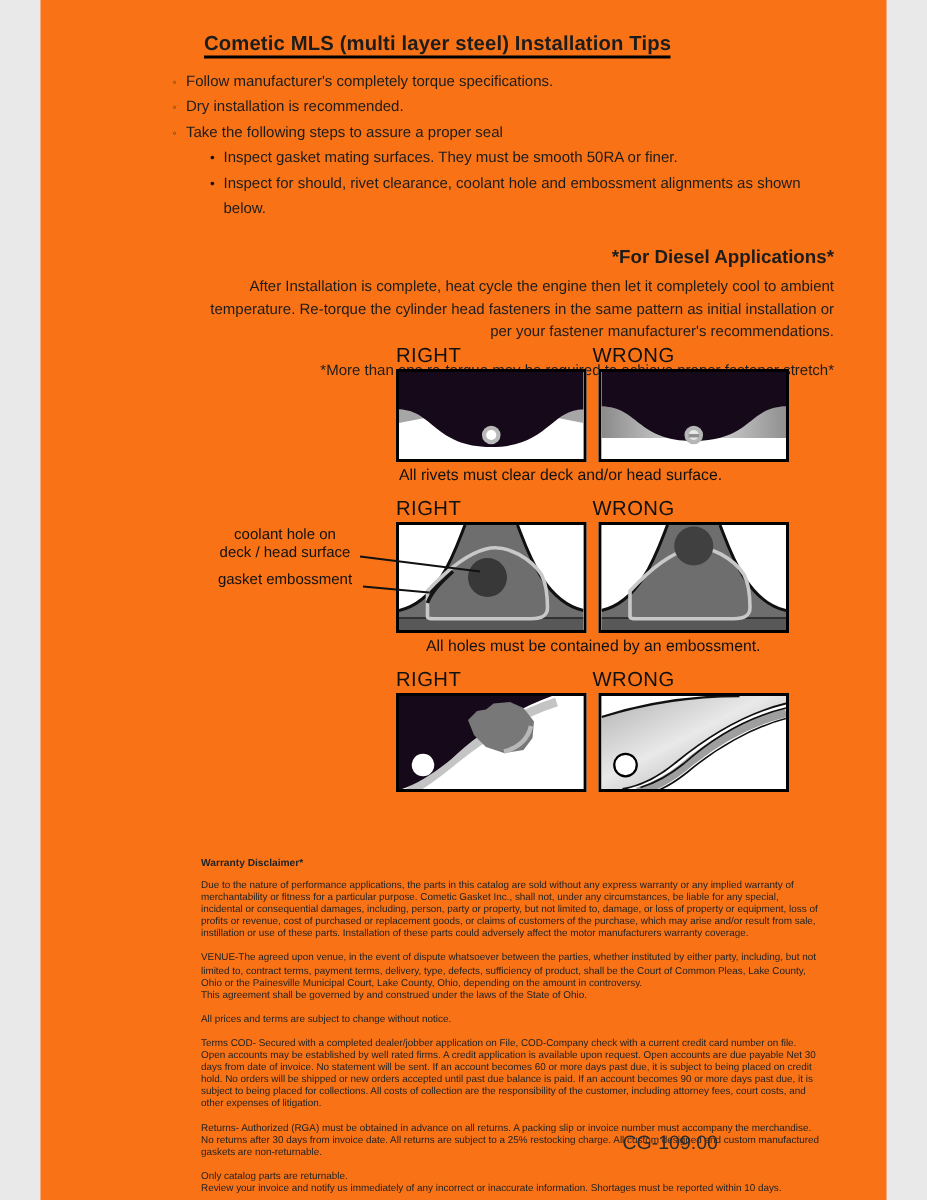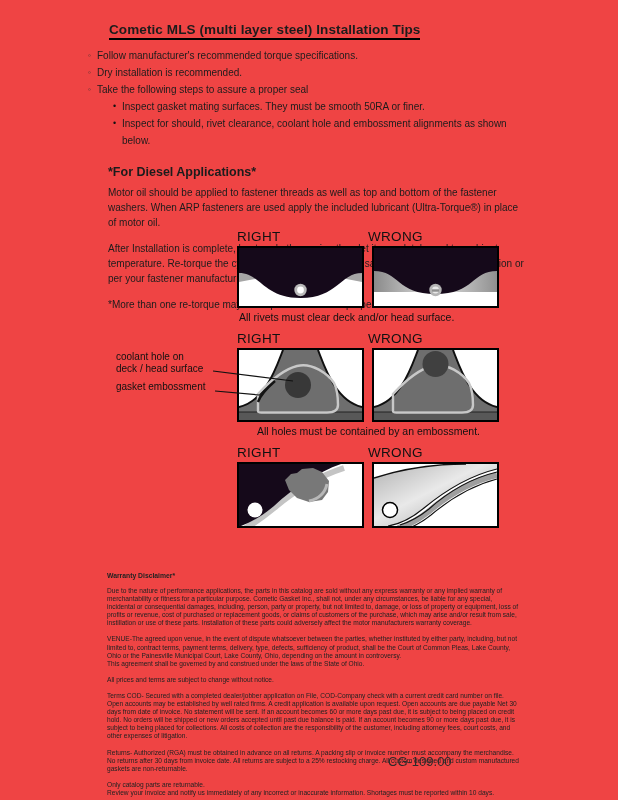--- a/index.html
+++ b/index.html
@@ -1,50 +1,50 @@
 <!DOCTYPE html>
 <html><head>
 <meta charset="utf-8">
 <style>
   html,body{margin:0;padding:0;background:#e9e9e9;}
   .page{
-    position:relative;width:618px;height:800px;background:#ef4444;
+    position:relative;width:564px;height:800px;background:#f97316;
     font-family:"Liberation Sans",sans-serif;color:#1c1c1c;overflow:hidden;
     margin:0 auto;
   }
   
   .sec-top{position:absolute;left:88px;top:20px;width:445px;}
   .doc-title{
     margin-left:21px;display:inline-block;font-size:13.5px;font-weight:bold;
     border-bottom:2px solid #000;padding-bottom:1px;letter-spacing:.1px;
   }
   .bullets{margin-top:7px;}
   .b-row{display:flex;font-size:10px;line-height:17px;}
   .b-row .mark{width:9px;flex:0 0 9px;font-size:8px;color:#333;}
   .b-row.sub{margin-left:25px;}
   .b-row.sub .mark{font-size:9px;color:#111;}
-  .diesel{margin-left:20px;width:421px;}
+  .diesel{margin-left:20px;width:421px;text-align:right;}
   .diesel h2{font-size:12.5px;font-weight:bold;margin:16px 0 6px 0;}
   .diesel p{font-size:10px;line-height:15px;margin:0 0 11px 0;}
   
   .fig-col{position:absolute;left:237px;top:229px;width:263px;}
   .fig{position:relative;}
   .fig-labels{display:flex;height:17px;}
   .fig-labels span{
     flex:0 0 131px;text-align:left;font-size:13.5px;letter-spacing:.3px;color:#111;
   }
   .fig-boxes{display:flex;gap:8px;}
   .figbox{border:2px solid #000;background:#fff;font-size:0;}
   .figbox svg{display:block;}
   .fig-cap{font-size:10.5px;line-height:13px;margin:3px 0 7px 2px;color:#111;}
   .fig-cap.center{text-align:center;margin-left:0;}
   .fig-cap.two{white-space:pre-line;}
   
   .anno{
-    position:absolute;left:-121px;top:20px;width:94px;text-align:left;
+    position:absolute;left:-121px;top:20px;width:94px;text-align:center;
     font-size:10px;line-height:11.5px;color:#111;
   }
   .anno .a1{white-space:pre-line;}
   .anno .a2{margin-top:7px;}
   .leader{position:absolute;left:-130px;top:0;pointer-events:none;}
   
   .disclaimer{position:absolute;left:107px;top:572px;width:412px;color:#222;}
   .disclaimer .d-title{font-size:6.8px;font-weight:bold;margin-bottom:8px;}
   .disclaimer p{font-size:6.6px;line-height:8.1px;margin:0 0 8px 0;white-space:pre-line;}
   
@@ -54,21 +54,21 @@
 <body>
 
 <div class="page">
 
   <div class="sec-top">
     <span class="doc-title">Cometic MLS (multi layer steel) Installation Tips</span>
 
     <div class="bullets">
       <div class="b-row">
         <span class="mark">◦</span>
-        <span>Follow manufacturer's recommended torque specifications.</span>
+        <span>Follow manufacturer's completely torque specifications.</span>
       </div>
       <div class="b-row">
         <span class="mark">◦</span>
         <span>Dry installation is recommended.</span>
       </div>
       <div class="b-row">
         <span class="mark">◦</span>
         <span>Take the following steps to assure a proper seal</span>
       </div>
       <div class="b-row sub">
@@ -76,21 +76,20 @@
         <span>Inspect gasket mating surfaces.  They must be smooth 50RA or finer.</span>
       </div>
       <div class="b-row sub">
         <span class="mark">•</span>
         <span>Inspect for should, rivet clearance, coolant hole and embossment alignments as shown below.</span>
       </div>
     </div>
 
     <div class="diesel">
       <h2>*For Diesel Applications*</h2>
-      <p>Motor oil should be applied to fastener threads as well as top and bottom of the fastener washers. When ARP fasteners are used apply the included lubricant (Ultra-Torque®) in place of motor oil.</p>
       <p>After Installation is complete, heat cycle the engine then let it completely cool to ambient temperature. Re-torque the cylinder head fasteners in the same pattern as initial installation or per your fastener manufacturer's recommendations.</p>
       <p>*More than one re-torque may be required to achieve proper fastener stretch*</p>
     </div>
   </div>
 
   <div class="fig-col">
 
     <div class="fig">
       <div class="fig-labels">
         <span>RIGHT</span>

